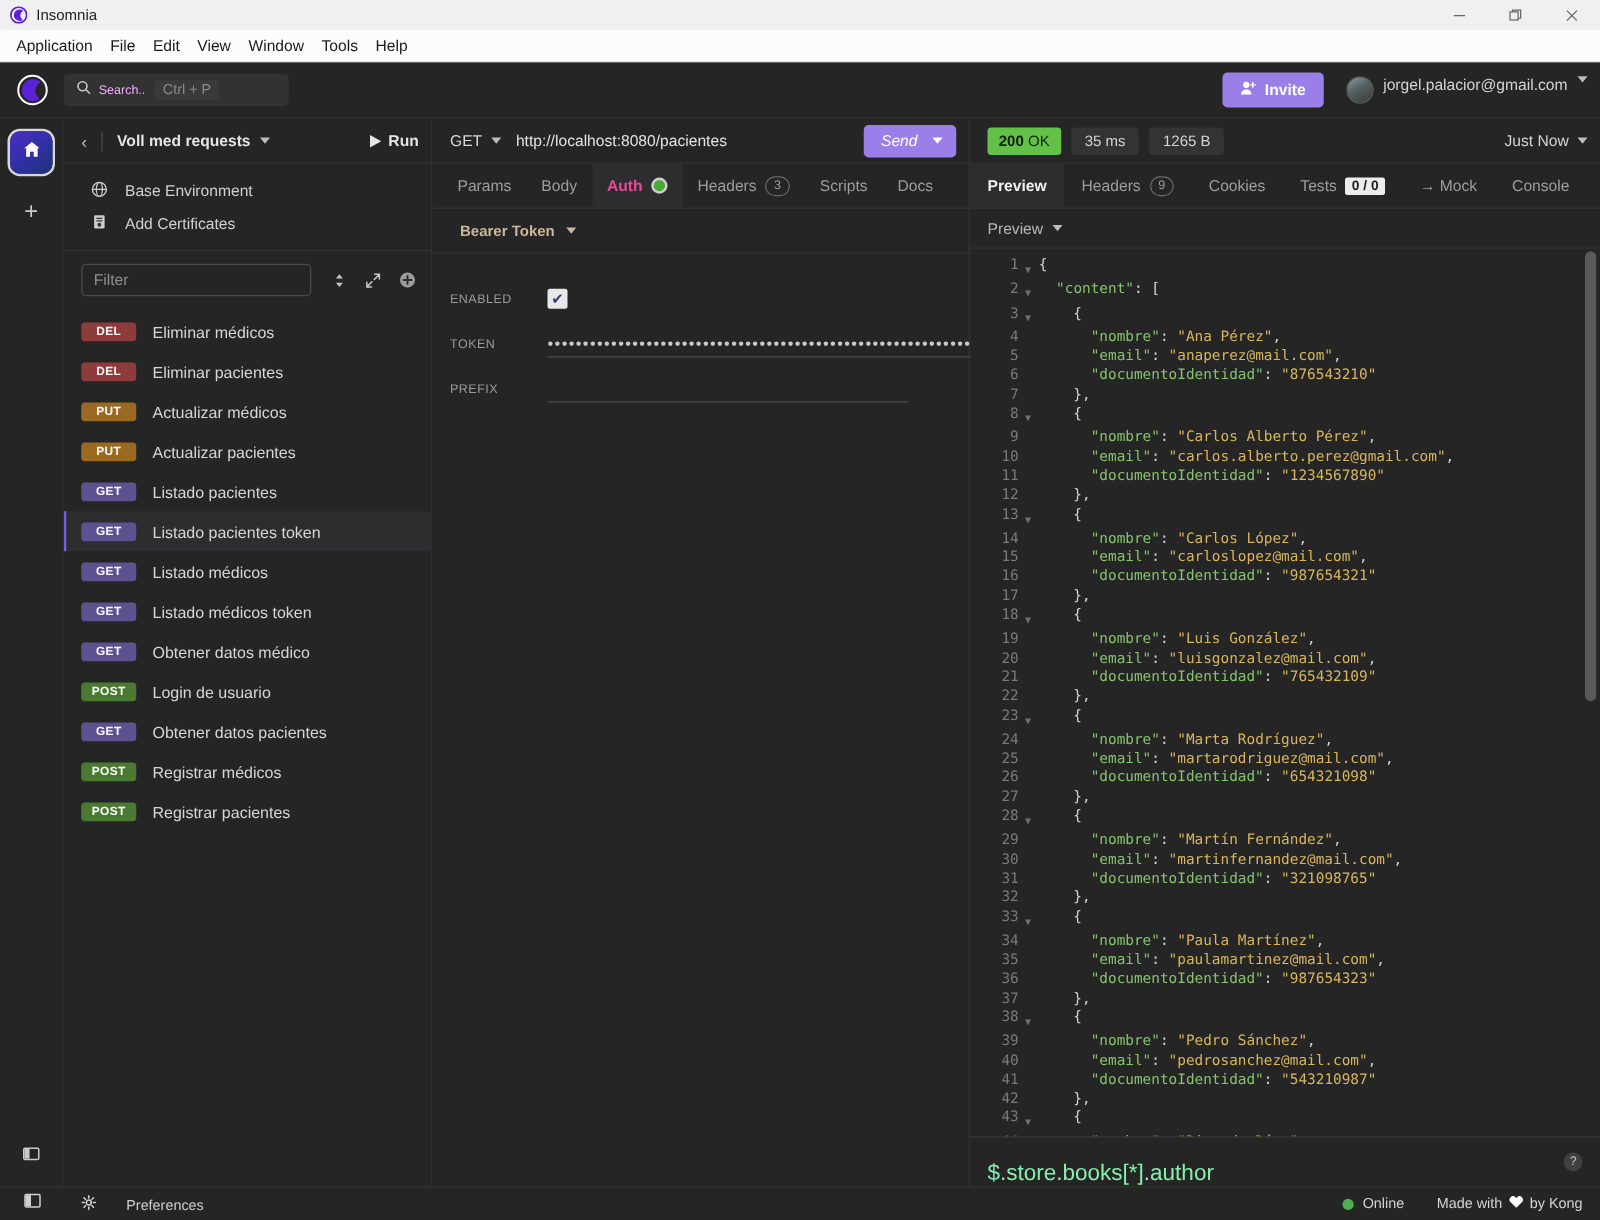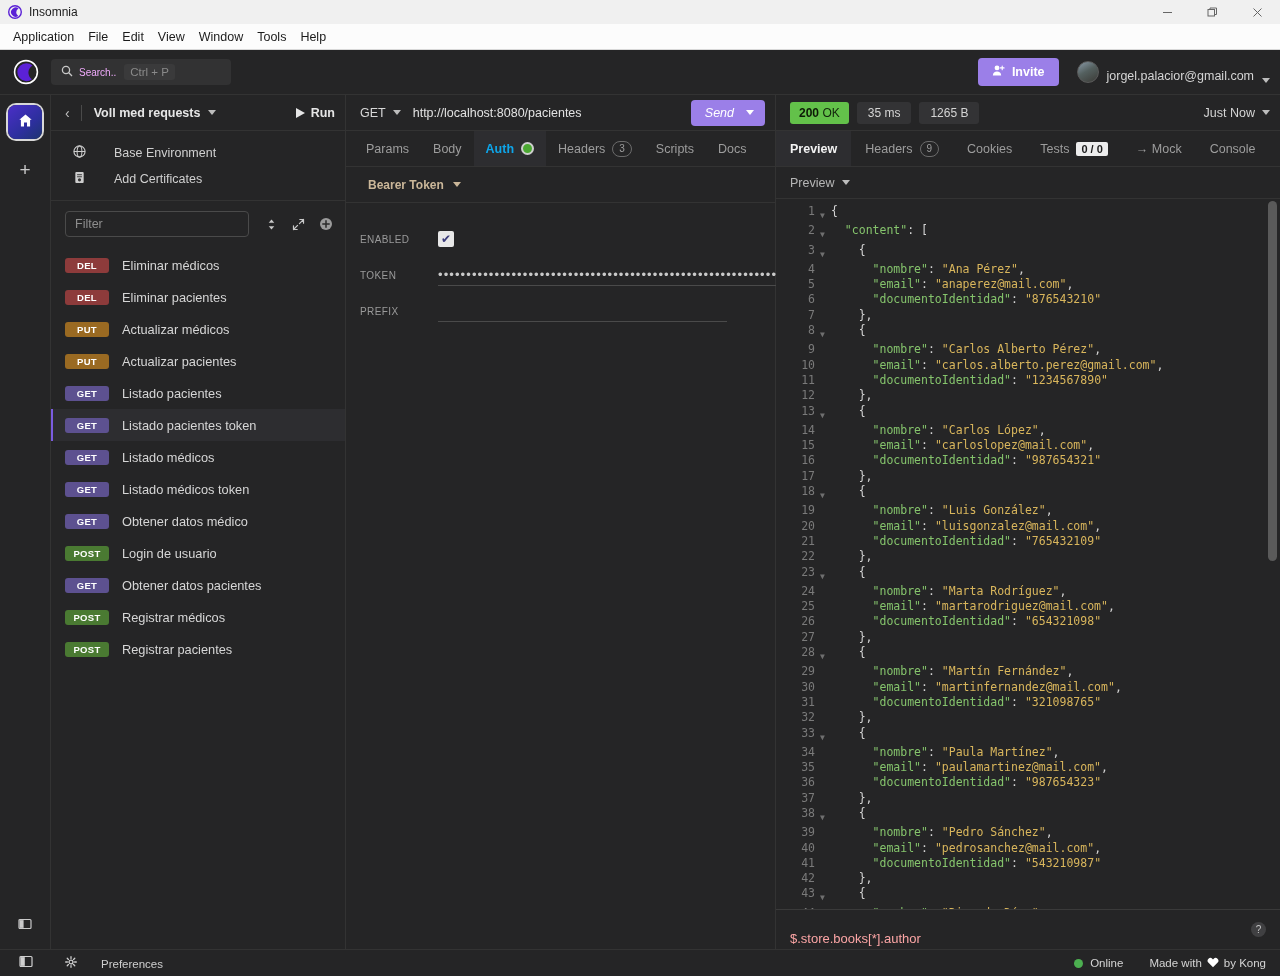--- a/index.html
+++ b/index.html
@@ -52,21 +52,21 @@
     border-radius: 3px; padding: 2px 6px; margin-left: 2px;
   }
   .appheader .spacer { flex: 1; }
   .invite-btn {
     background: #9b7fe8; color: #ffffff; border: none;
     height: 28px; border-radius: 4px; padding: 0 14px;
     display: flex; align-items: center; gap: 7px;
     font-size: 12.5px; font-weight: bold; cursor: pointer;
     font-family: "Liberation Sans", sans-serif;
   }
-  .account { display: flex; align-items: flex-end; gap: 8px; margin-left: 18px; cursor: pointer; }
+  .account { display: flex; align-items: flex-start; gap: 8px; margin-left: 18px; cursor: pointer; }
   .avatar {
     width: 22px; height: 22px; border-radius: 50%;
     background: linear-gradient(150deg,#8a9aa8 0%, #54605f 45%, #3b3a36 100%);
     border: 1px solid #5a5a5a;
   }
   .account .email { color: #d4d4d4; font-size: 12.5px; }
   .caret { width: 0; height: 0; border-left: 4.5px solid transparent;
            border-right: 4.5px solid transparent; border-top: 5px solid #bdbdbd; }
 
   
@@ -104,21 +104,21 @@
   .sb-head .vdiv { width: 1px; height: 16px; background: #4a4a4a; margin-right: 12px; }
   .sb-head .wsname { color: #e6e6e6; font-size: 12.5px; font-weight: bold; cursor: pointer; }
   .sb-head .sp { flex: 1; }
   .sb-head .run { color: #e6e6e6; font-size: 12.5px; font-weight: bold;
                   display: flex; align-items: center; gap: 6px; cursor: pointer; }
   .run-tri { width: 0; height: 0; border-top: 5.5px solid transparent;
              border-bottom: 5.5px solid transparent; border-left: 9px solid #e6e6e6; }
 
   .sb-envs { padding: 9px 0 8px 0; border-bottom: 1px solid #333; }
   .env-item {
-    display: flex; align-items: center; gap: 28px;
+    display: flex; align-items: center; gap: 14px;
     height: 26px; padding: 0 0 0 22px; color: #d0d0d0; font-size: 12.5px;
     cursor: pointer;
   }
 
   .sb-filter { padding: 10px 12px 10px 14px; display: flex; align-items: center; gap: 0; }
   .filter-input {
     flex: 1; height: 26px; background: transparent; border: 1px solid #4a4a4a;
     border-radius: 4px; color: #d0d0d0; padding: 0 9px; font-size: 12.5px;
     font-family: "Liberation Sans", sans-serif; outline: none;
   }
@@ -179,21 +179,21 @@
                  border-right: 4.5px solid transparent; border-top: 5px solid #fff; }
 
   .tabs {
     height: 36px; flex: 0 0 36px; display: flex; align-items: stretch;
     border-bottom: 1px solid #333; padding-left: 8px;
   }
   .tab {
     display: flex; align-items: center; gap: 7px; padding: 0 12px;
     color: #9d9d9d; font-size: 12.5px; cursor: pointer;
   }
-  .tab.active { color: #0ea5e9; background: #2d2d30; font-weight: bold; }
+  .tab.active { color: #ec4899; background: #2d2d30; font-weight: bold; }
   .dot-green { width: 9px; height: 9px; border-radius: 50%; background: #4ba832;
                border: 2px solid #cfcfcf; box-sizing: content-box; }
   .pill {
     border: 1px solid #6b6b6b; border-radius: 9px; color: #9d9d9d;
     font-size: 10px; padding: 1px 6px; line-height: 12px;
   }
 
   .authbar { height: 36px; flex: 0 0 36px; display: flex; align-items: center;
              padding-left: 22px; border-bottom: 1px solid #333; }
   .authbar .lbl { color: #cbb799; font-size: 12px; font-weight: bold; cursor: pointer; }
@@ -271,21 +271,21 @@
 
   .vscroll {
     position: absolute; right: 3px; top: 2px; width: 9px;
     background: #5a5a5a; border-radius: 5px;
   }
 
   .filterbar {
     height: 40px; flex: 0 0 40px; display: flex; align-items: center;
     padding: 0 14px; border-top: 1px solid #3a3a3a;
   }
-  .filterbar .ph { color: #fca5a5; font-size: 13px; flex: 1; margin-top: 17px; }
+  .filterbar .ph { color: #86efac; font-size: 18px; flex: 1; margin-top: 17px; }
   .help-ic { width: 15px; height: 15px; border-radius: 50%; background: #404042;
              color: #c6c6c6; font-size: 10px; display: flex; align-items: center;
              justify-content: center; cursor: pointer; }
 
   
   .statusbar {
     height: 27px; flex: 0 0 27px; background: #252526; display: flex;
     align-items: center; border-top: 1px solid #333; padding: 0 14px 0 0;
   }
   .sb-left { width: 51px; display: flex; justify-content: center; }

